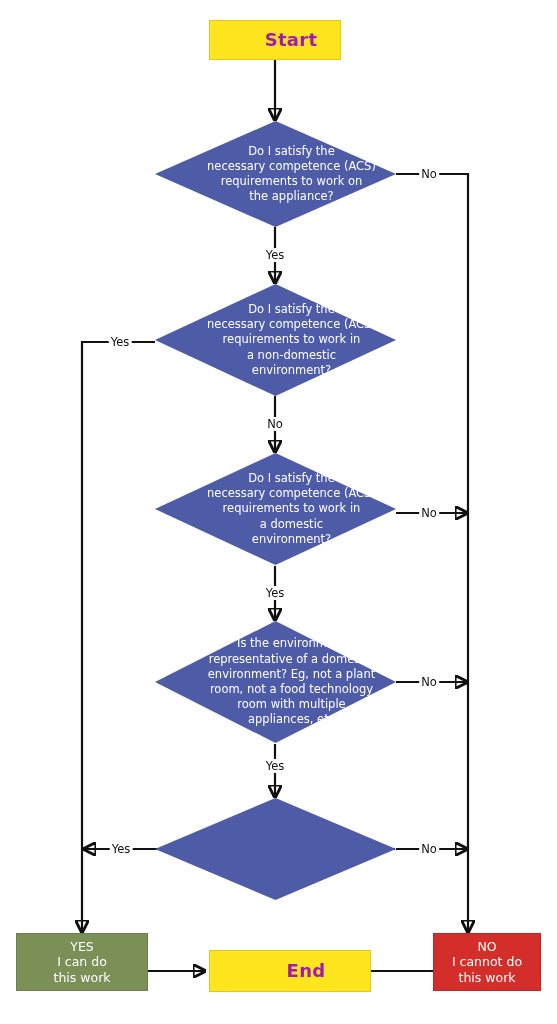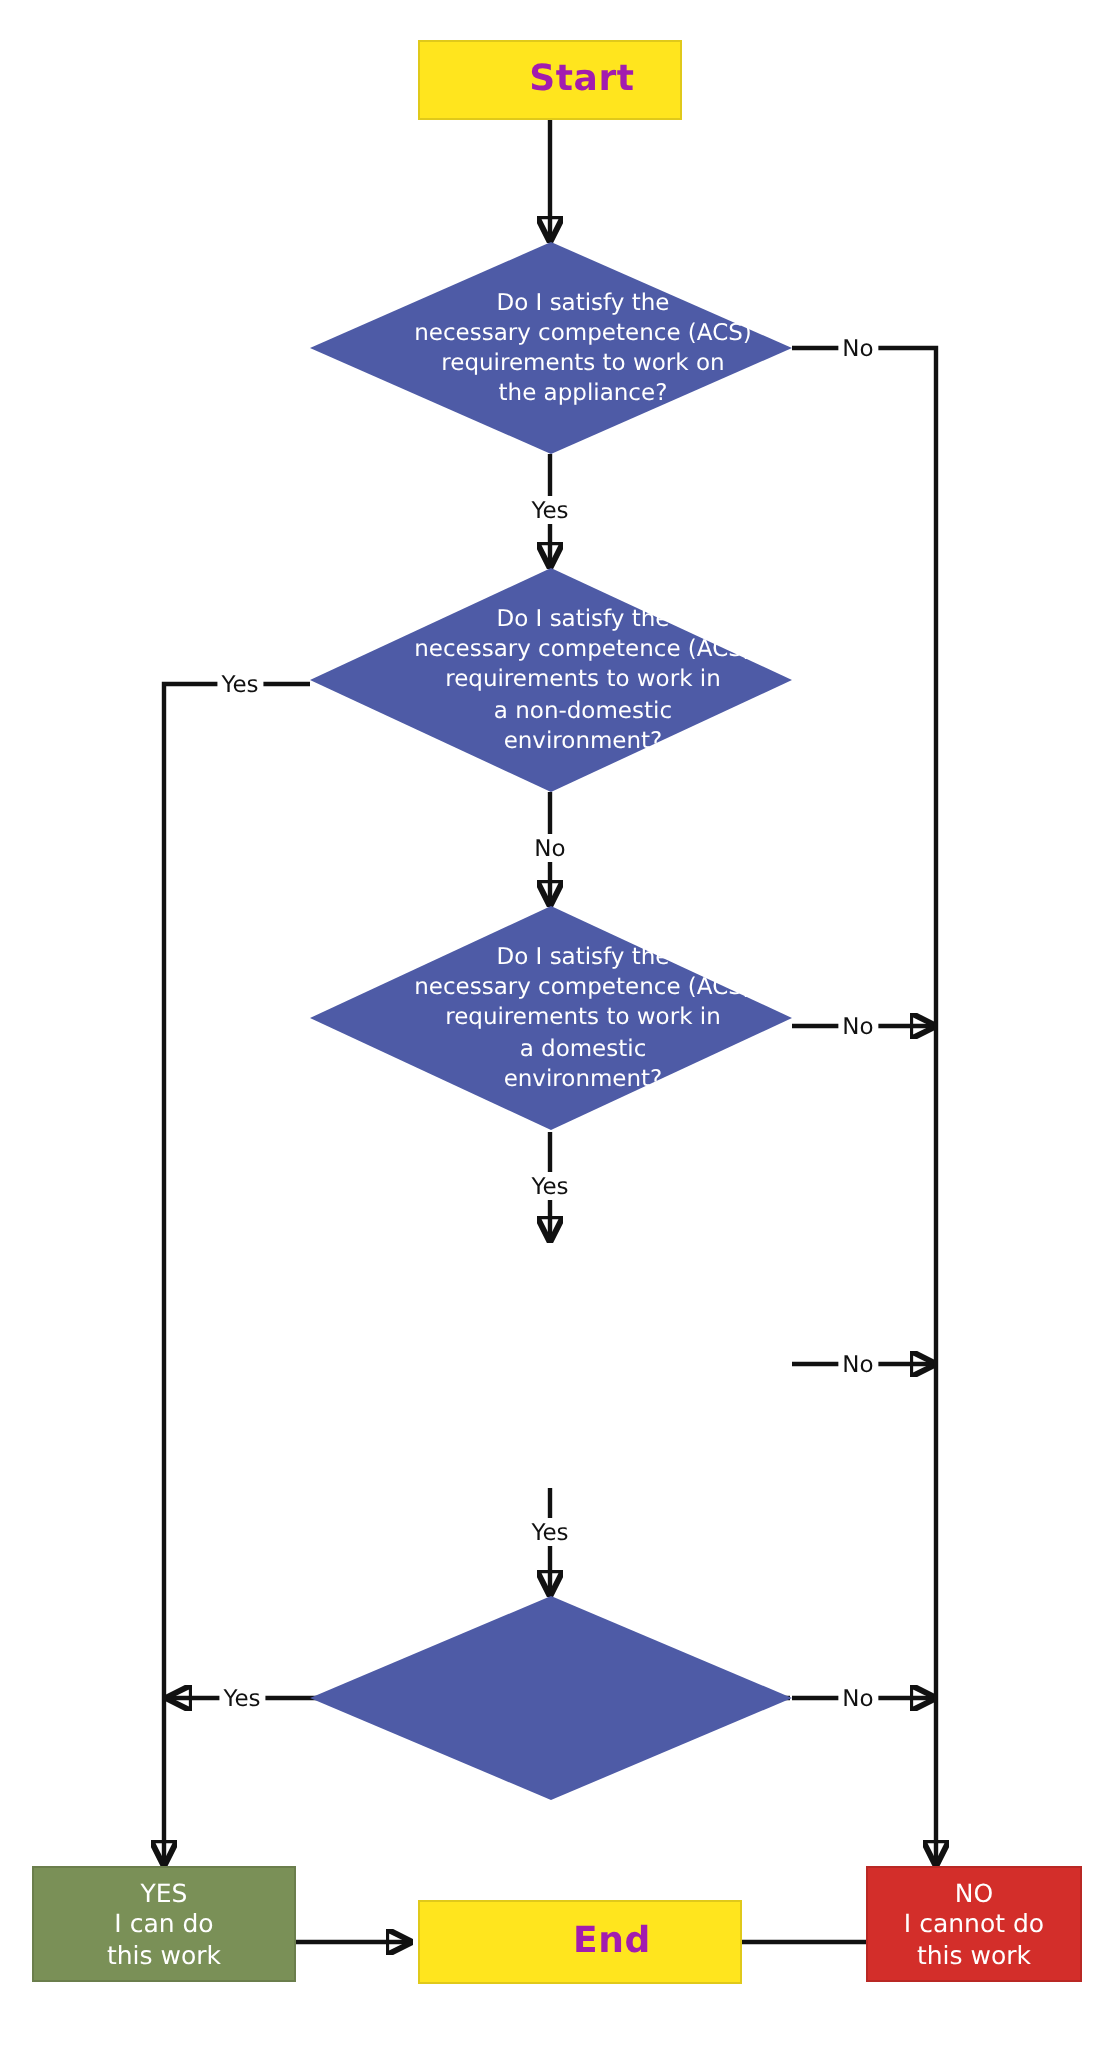--- a/index.html
+++ b/index.html
@@ -183,20 +183,29 @@
 
   <div class="diamond" style="left:155px; top:453px; width:241px; height:112px;">
     <div class="shape"></div>
     <span class="node-text">Do I satisfy the
 necessary competence (ACS)
 requirements to work in
 a domestic
 environment?</span>
   </div>
 
+  <div class="diamond" style="left:155px; top:621px; width:241px; height:122px;">
+    <div class="shape"></div>
+    <span class="node-text">Is the environment
+representative of a domestic
+environment? Eg, not a plant
+room, not a food technology
+room with multiple
+appliances, etc</span>
+  </div>
 
   <div class="diamond" style="left:155px; top:798px; width:241px; height:102px;">
     <div class="shape"></div>
   </div>
 
   <div class="node rect-node yes-node" style="left:16px; top:933px; width:132px; height:58px;">
     <span class="node-text">YES
 I can do
 this work</span>
   </div>

